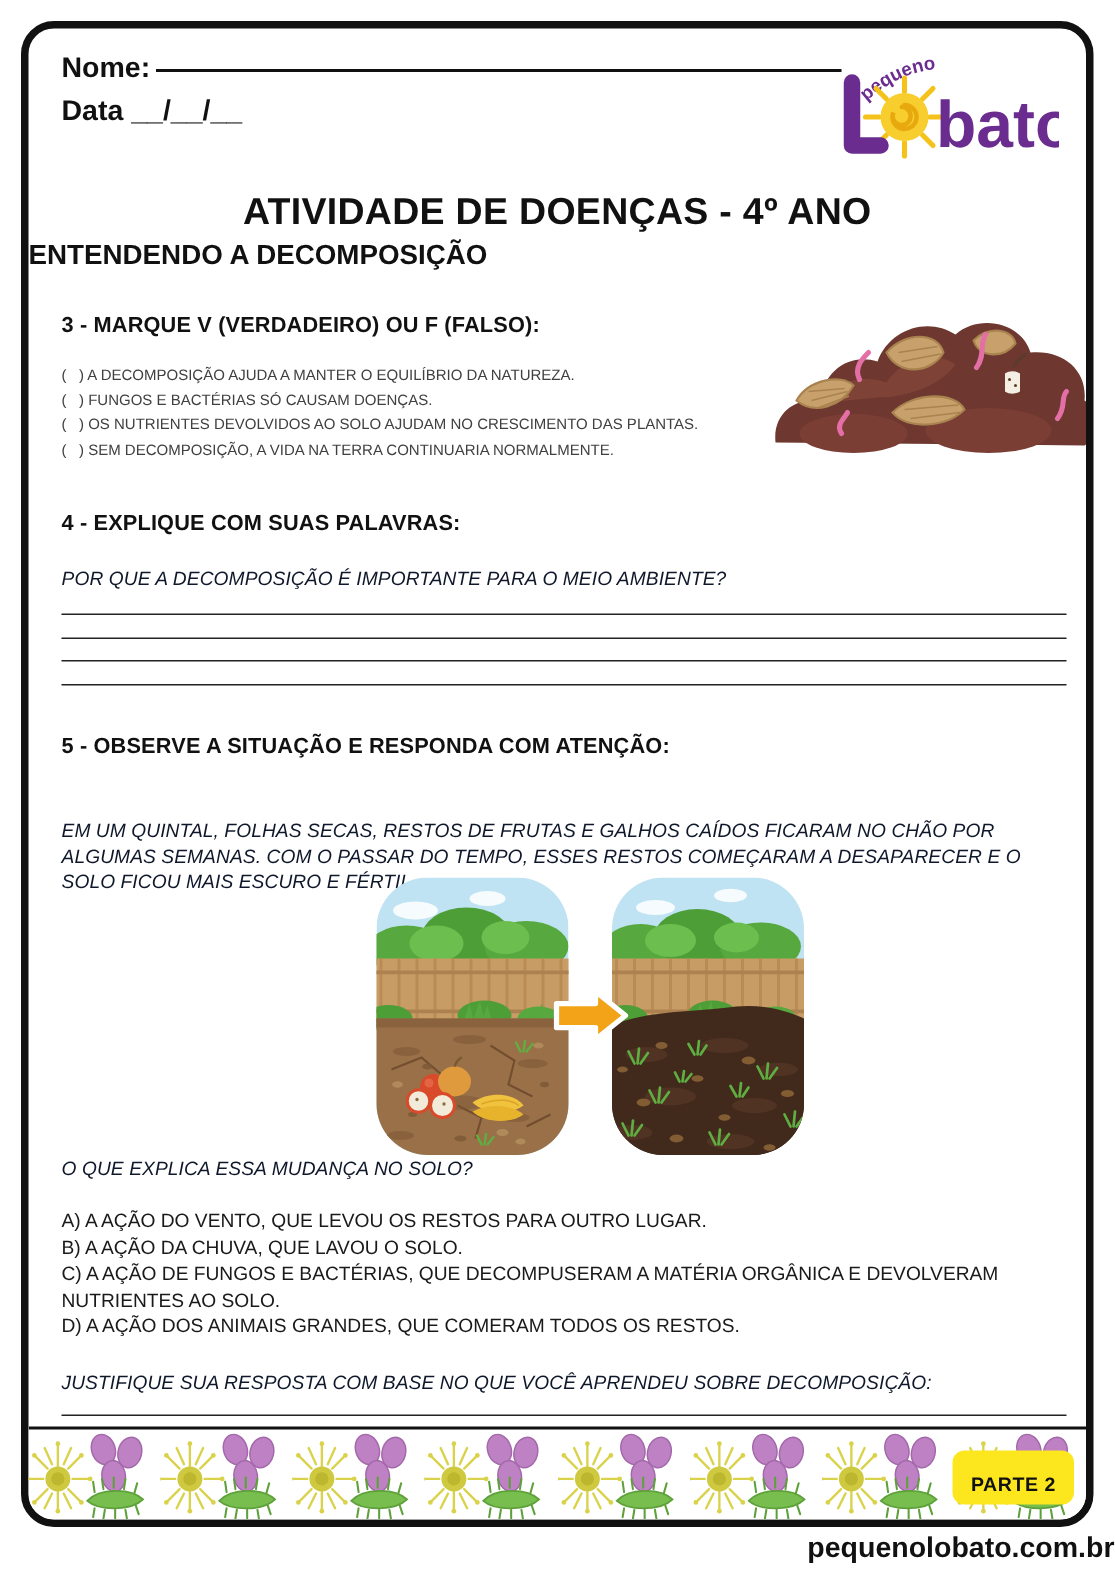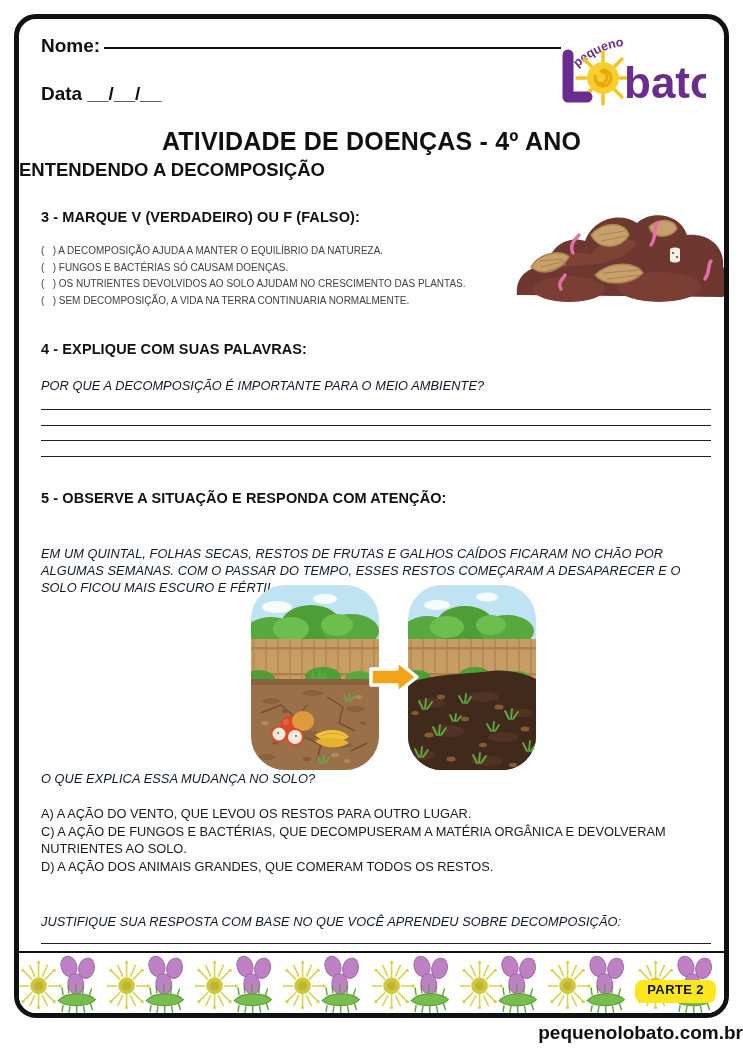--- a/index.html
+++ b/index.html
@@ -23,21 +23,21 @@
   }
 
   
   .hdr { position: absolute; left: 22px; top: 16px; width: 520px; }
   .hdr-row { display: flex; align-items: baseline; font-size: 19px; font-weight: bold; color: #111; }
   .hdr-row .lbl { white-space: pre; }
   .hdr-rule {
     flex: 1 1 auto; height: 0; border-bottom: 2px solid #111;
     margin-left: 4px; transform: translateY(-3px);
   }
-  .hdr-date { margin-top: 26px; }
+  .hdr-date { margin-top: 7px; }
 
   
   .logo { position: absolute; right: 18px; top: 14px; width: 150px; height: 78px; }
 
   
   .title1 {
     position: absolute; left: 0; right: 0; top: 108px;
     text-align: center; font-size: 25px; font-weight: bold;
     letter-spacing: .2px; color: #111;
   }
@@ -74,21 +74,21 @@
     position: absolute; left: 0; right: 0; bottom: 0;
     height: 62px; border-top: 2px solid #111; background: #fff;
   }
   .strip-inner { position: relative; width: 100%; height: 100%; display: flex; }
   .microbe { width: 12.5%; height: 100%; }
 
   .badge {
     position: absolute; right: 8px; bottom: 10px;
     background: #FCE61E; color: #111;
     font-size: 13px; font-weight: bold; letter-spacing: .4px;
-    padding: 2px 12px 6px; border-radius: 8px;
+    padding: 15px 12px 6px; border-radius: 8px;
   }
 
   
   .url {
     position: absolute; left: 0; right: 0; top: 1022px;
     text-align: right; font-size: 19px; font-weight: bold; color: #111;
   }
 </style>
 </head>
 <body>
@@ -368,20 +368,21 @@
         <g>
           <path d="M120 84 L146 84 L146 76 L166 92 L146 108 L146 100 L120 100 Z" fill="#F2A317" stroke="#FFFFFF" stroke-width="3.5" stroke-linejoin="round"></path>
         </g>
       </svg>
     </div>
 
     <div class="body-txt" style="top:751px; width:660px">O QUE EXPLICA ESSA MUDANÇA NO SOLO?</div>
 
     <div class="opts" style="top:786px; width:672px">
       <div>A) A AÇÃO DO VENTO, QUE LEVOU OS RESTOS PARA OUTRO LUGAR.</div>
+      <div>B) A AÇÃO DA CHUVA, QUE LAVOU O SOLO.</div>
       <div>C) A AÇÃO DE FUNGOS E BACTÉRIAS, QUE DECOMPUSERAM A MATÉRIA ORGÂNICA E DEVOLVERAM NUTRIENTES AO SOLO.</div>
       <div>D) A AÇÃO DOS ANIMAIS GRANDES, QUE COMERAM TODOS OS RESTOS.</div>
     </div>
 
     <div class="body-txt" style="top:894px; width:672px">JUSTIFIQUE SUA RESPOSTA COM BASE NO QUE VOCÊ APRENDEU SOBRE DECOMPOSIÇÃO:</div>
     <div class="lines" style="top:924px; width:670px">
       <div class="ln"></div>
       <div class="ln"></div>
     </div>
 

